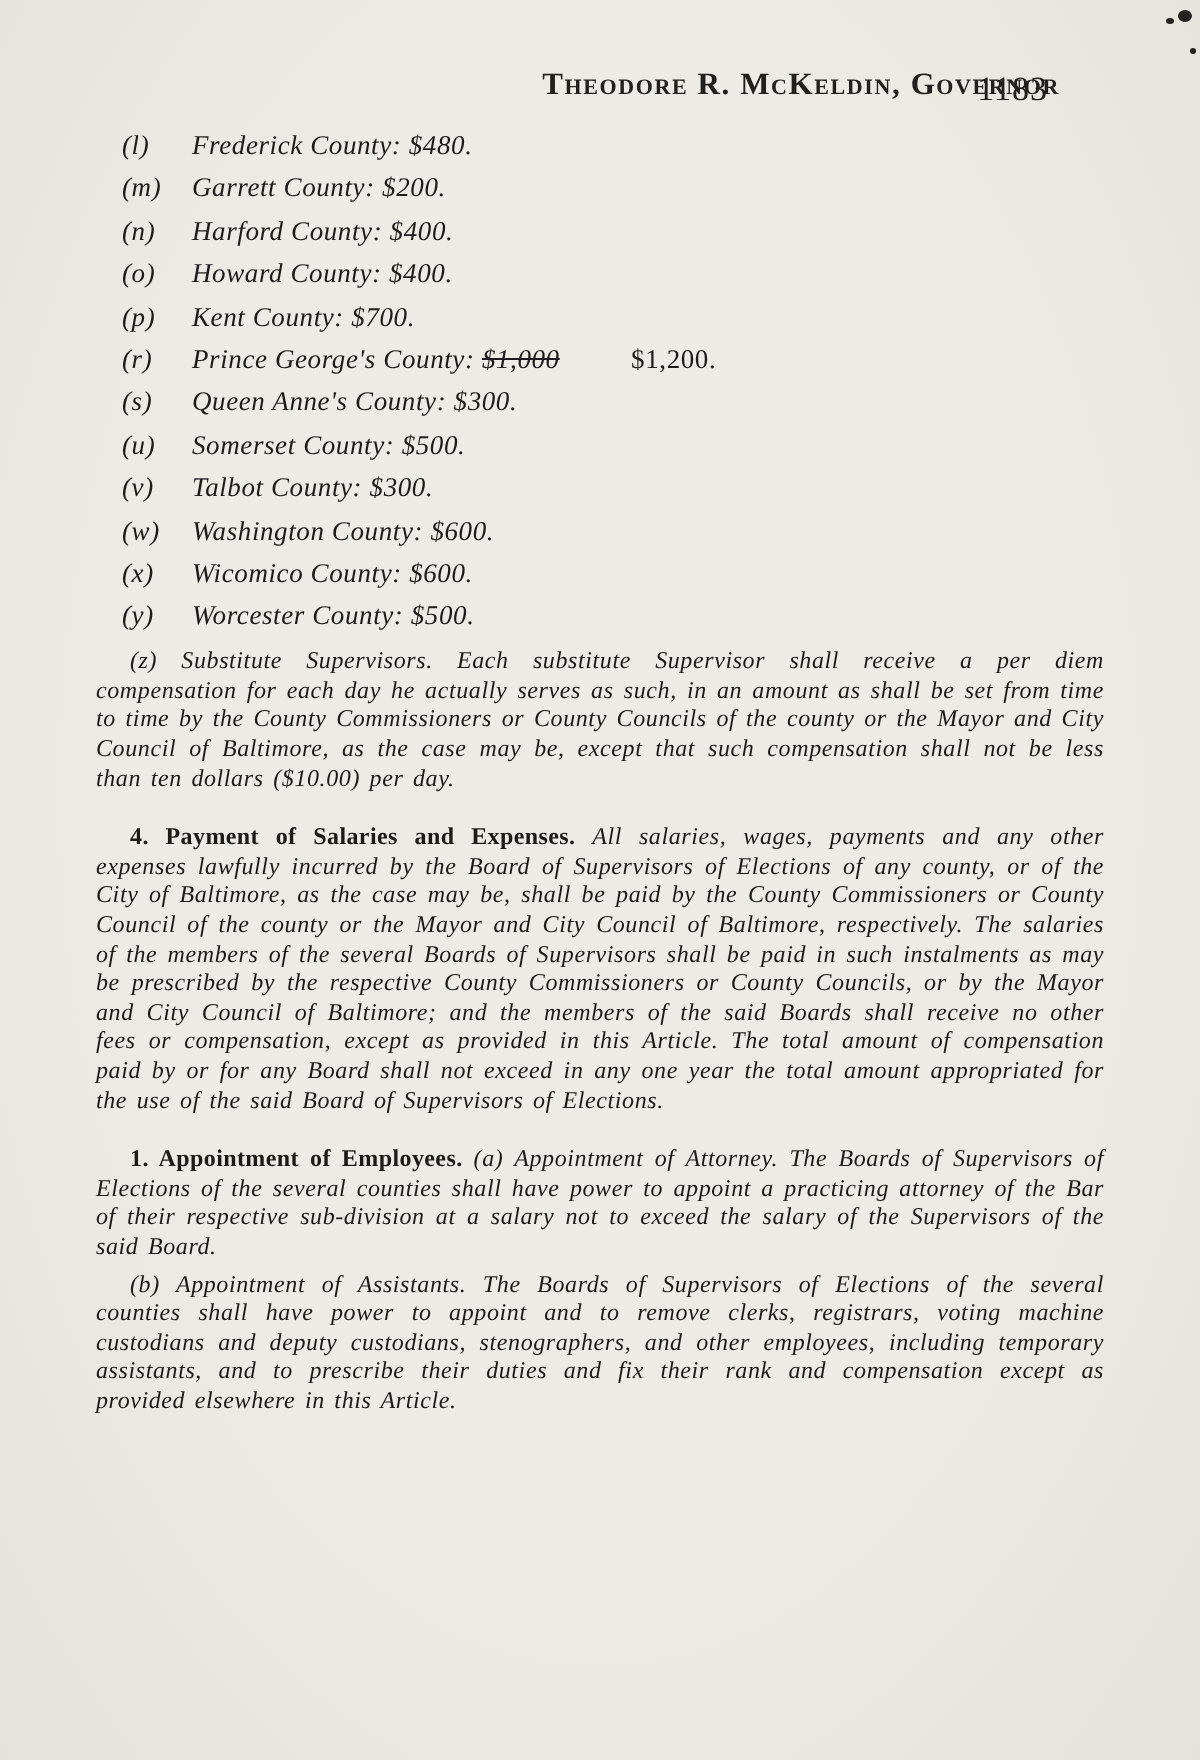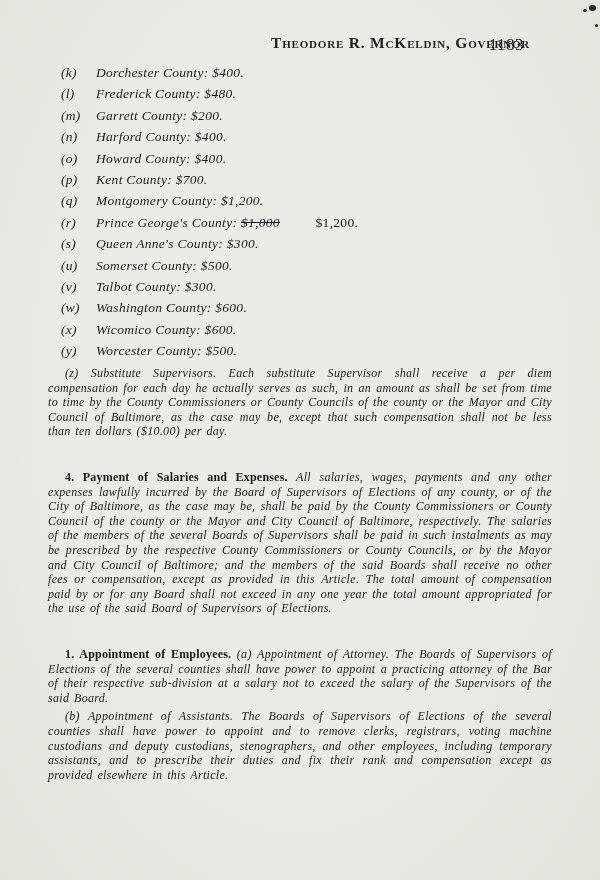--- a/index.html
+++ b/index.html
@@ -65,21 +65,21 @@
     margin: 0 0 4px 0;
     text-align: justify;
     text-indent: 17px;
     font-style: italic;
     font-size: 12px;
     line-height: 14.6px;
     letter-spacing: 0.3px;
     word-spacing: 1.5px;
     color: #1b1b19;
   }
-  .para.section { margin-top: 31px; }
+  .para.section { margin-top: 15px; }
   .para .lead {
     font-style: normal;
     font-weight: bold;
     letter-spacing: 0.2px;
   }
   
   .speck {
     position: absolute;
     background: #23221f;
     border-radius: 50%;
@@ -96,27 +96,25 @@
   <div class="speck s1"></div>
   <div class="speck s2"></div>
   <div class="speck s3"></div>
 
   <div class="header">
     <div class="running-title">Theodore R. McKeldin, Governor</div>
     <div class="page-number">1183</div>
   </div>
 
   <div class="county-list" id="county-list">
-      <div class="list-item"><span class="marker">(k)</span><span class="item-text">Dorchester County: $400.</span></div>
       <div class="list-item"><span class="marker">(l)</span><span class="item-text">Frederick County: $480.</span></div>
       <div class="list-item"><span class="marker">(m)</span><span class="item-text">Garrett County: $200.</span></div>
       <div class="list-item"><span class="marker">(n)</span><span class="item-text">Harford County: $400.</span></div>
       <div class="list-item"><span class="marker">(o)</span><span class="item-text">Howard County: $400.</span></div>
       <div class="list-item"><span class="marker">(p)</span><span class="item-text">Kent County: $700.</span></div>
-      <div class="list-item"><span class="marker">(q)</span><span class="item-text">Montgomery County: $1,200.</span></div>
       <div class="list-item"><span class="marker">(r)</span><span class="item-text">Prince George's County: </span><s class="struck">$1,000</s><span class="amended"> $1,200.</span></div>
       <div class="list-item"><span class="marker">(s)</span><span class="item-text">Queen Anne's County: $300.</span></div>
       <div class="list-item"><span class="marker">(u)</span><span class="item-text">Somerset County: $500.</span></div>
       <div class="list-item"><span class="marker">(v)</span><span class="item-text">Talbot County: $300.</span></div>
       <div class="list-item"><span class="marker">(w)</span><span class="item-text">Washington County: $600.</span></div>
       <div class="list-item"><span class="marker">(x)</span><span class="item-text">Wicomico County: $600.</span></div>
       <div class="list-item"><span class="marker">(y)</span><span class="item-text">Worcester County: $500.</span></div>
     </div>
 
   <div class="paragraphs" id="paragraphs">

